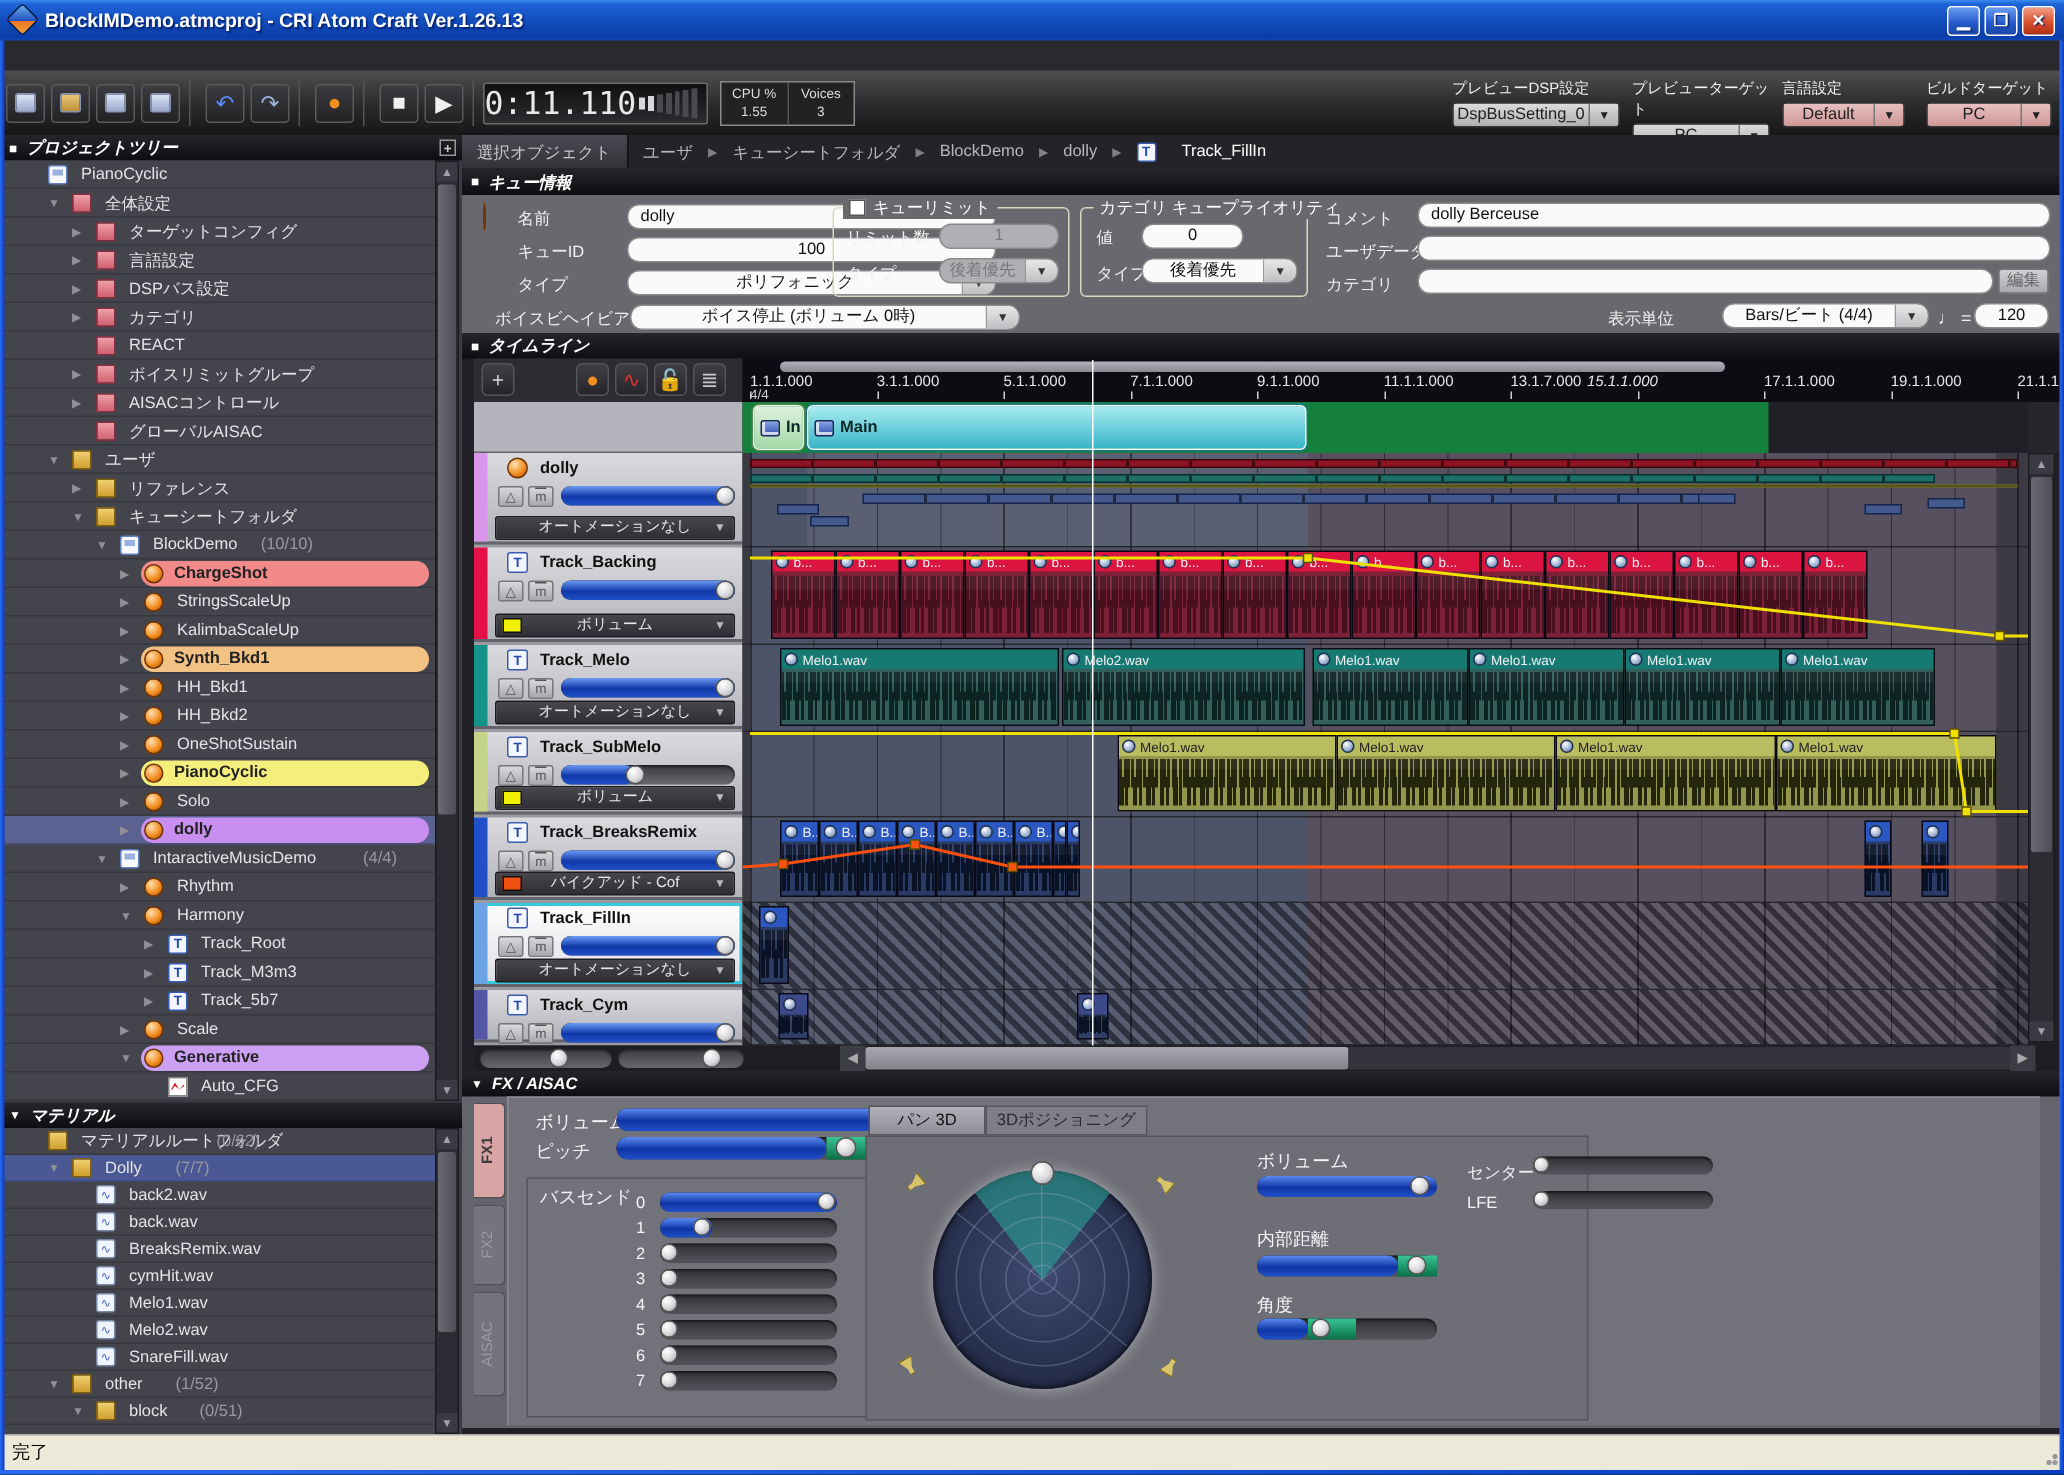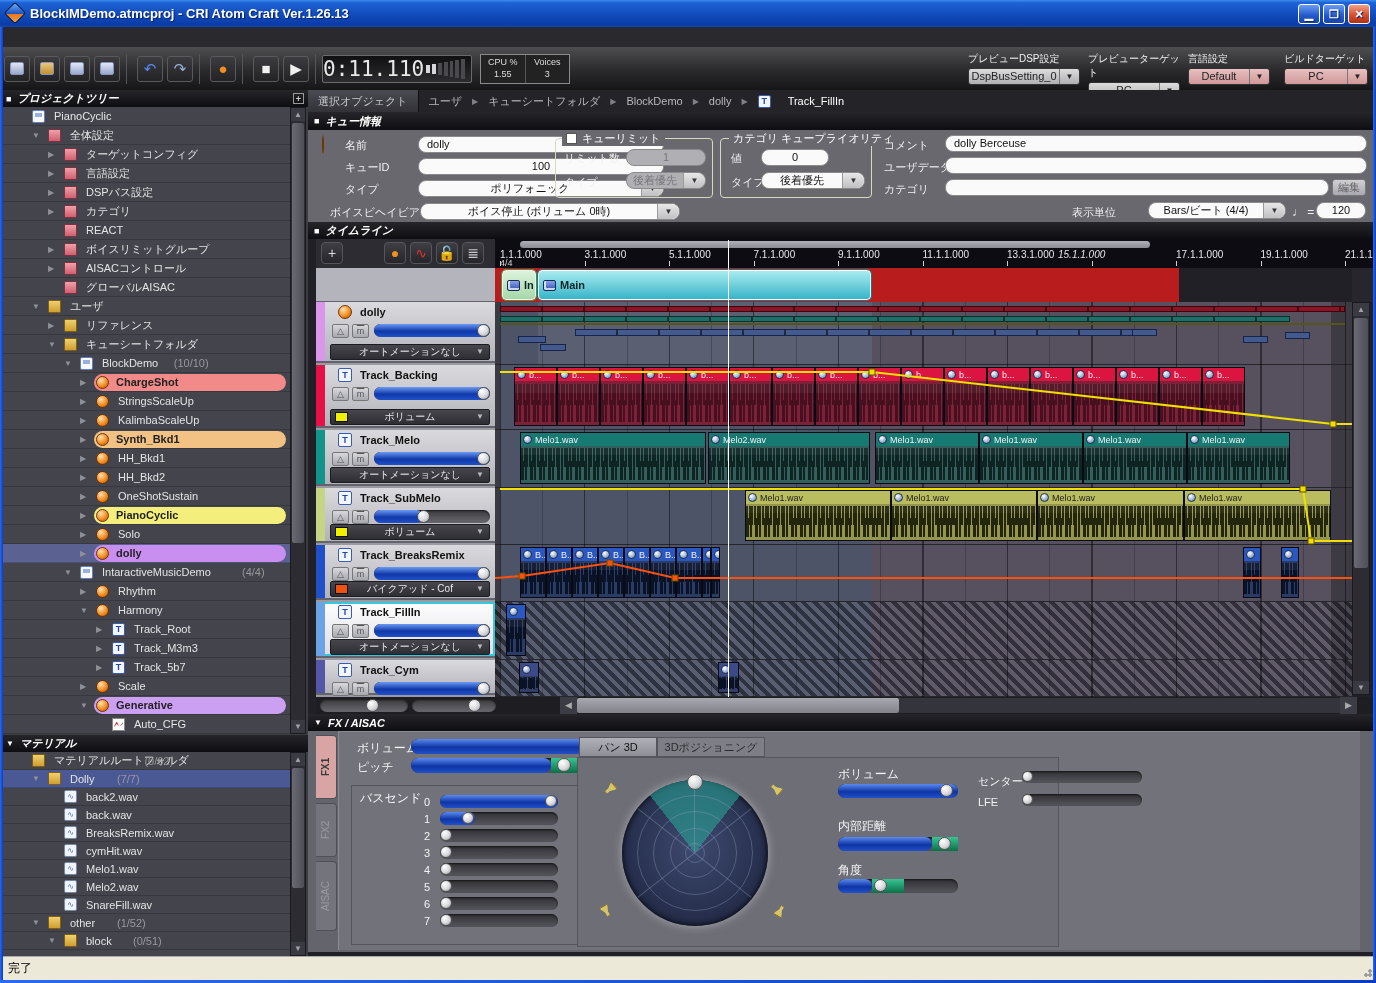--- a/index.html
+++ b/index.html
@@ -582,35 +582,35 @@
       <div class="rlabel" style="left: 89.5px;">3.1.1.000</div>
       <div class="rtick" style="left: 89.5px;"></div>
       <div class="rlabel" style="left: 174px;">5.1.1.000</div>
       <div class="rtick" style="left: 174px;"></div>
       <div class="rlabel" style="left: 258.5px;">7.1.1.000</div>
       <div class="rtick" style="left: 258.5px;"></div>
       <div class="rlabel" style="left: 343px;">9.1.1.000</div>
       <div class="rtick" style="left: 343px;"></div>
       <div class="rlabel" style="left: 427.5px;">11.1.1.000</div>
       <div class="rtick" style="left: 427.5px;"></div>
-      <div class="rlabel" style="left: 512px;">13.3.1.000</div>
+      <div class="rlabel" style="left: 512px;">13.1.7.000</div>
       <div class="rtick" style="left: 512px;"></div>
       <div class="rlabel" style="left: 563px; font-style: italic;">15.1.1.000</div>
       <div class="rtick" style="left: 596.5px;"></div>
       <div class="rlabel" style="left: 681px;">17.1.1.000</div>
       <div class="rtick" style="left: 681px;"></div>
       <div class="rlabel" style="left: 765.5px;">19.1.1.000</div>
       <div class="rtick" style="left: 765.5px;"></div>
       <div class="rlabel" style="left: 850px;">21.1.1.0</div>
       <div class="rtick" style="left: 850px;"></div>
       <div style="left: 5px; top: 19px; position: absolute; color: rgb(208, 208, 212); font-size: 9px;">4/4</div>
     </div>
 
   <div class="abs" style="left:316px;top:268px;width:179px;height:34px;background:#b4b4bc;border-bottom:1px solid #63636b;"></div>
-  <div id="blocksrow" class="abs" style="left:495px;top:268px;width:684px;height:34px;background:#b91c1c;overflow:hidden;">
+  <div id="blocksrow" class="abs" style="left:495px;top:268px;width:684px;height:34px;background:#15803d;overflow:hidden;">
       <div class="blockc" style="left: 7px; width: 34px; background: linear-gradient(rgb(221, 242, 220), rgb(165, 216, 168)); border: 1px solid rgb(232, 248, 232); box-shadow: rgb(80, 136, 80) 0px 0px 0px 1px;">
         <div class="blkicon"></div>
         <div>In</div>
       </div>
       <div class="blockc" style="left: 43px; width: 333px; background: linear-gradient(rgb(168, 236, 240), rgb(56, 180, 200)); border: 1px solid rgb(240, 255, 255); box-shadow: rgb(24, 120, 136) 0px 0px 0px 1px;">
         <div class="blkicon"></div>
         <div>Main</div>
       </div>
     </div>
   <div class="abs" style="left:1352px;top:268px;width:24px;height:34px;background:#26262c;"></div>

